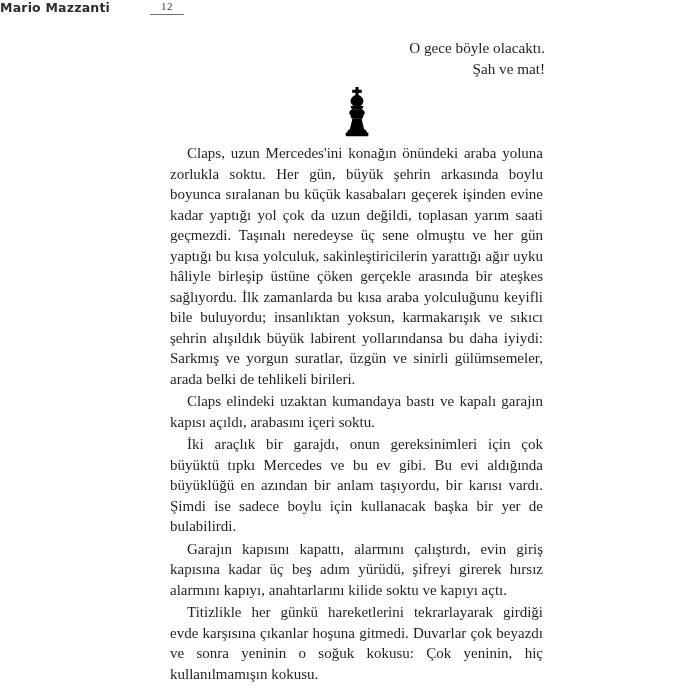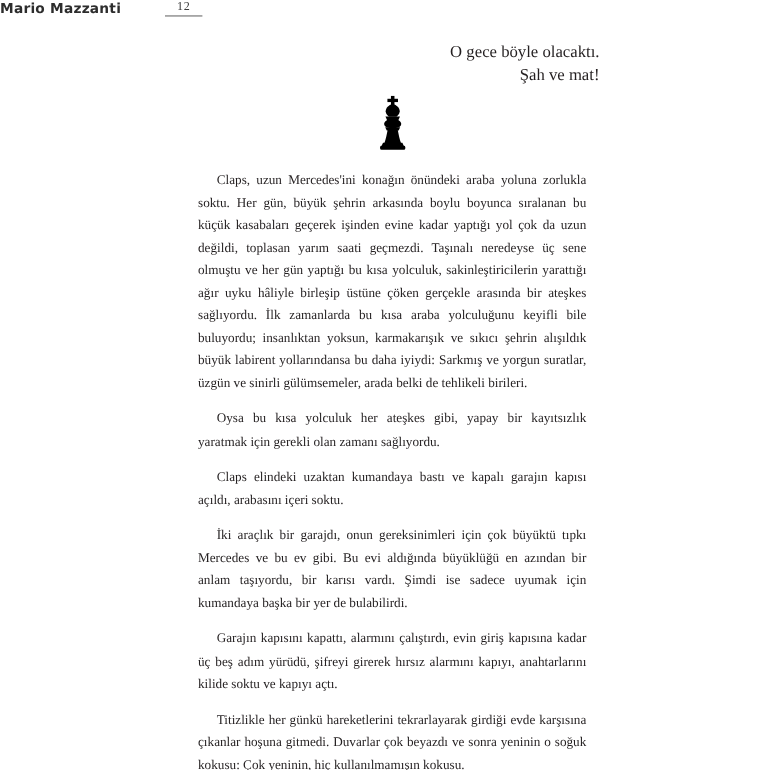--- a/index.html
+++ b/index.html
@@ -58,22 +58,22 @@
 
   
   .textblock {
     position: absolute;
     left: 168px;
     top: 38px;
     width: 377px;
   }
 
   p.para {
-    margin: 12px;
-    font-size: 12px;
+    margin: 2px;
+    font-size: 15px;
     line-height: 20.5px;
     text-align: justify;
     text-justify: inter-word;
     text-indent: 17px;
     color: #231f20;
     hyphens: manual;
   }
 
   p.line {
     margin: 0;
@@ -138,25 +138,24 @@
                    C23.2 39.4 22.4 35.2 21.6 31.2 Z"></path>
 
           <path d="M8.2 42.8 L25.8 42.8 L27.2 46.0 L6.8 46.0 Z"></path>
           <rect x="5.6" y="45.6" width="22.8" height="3.6" rx="1.2"></rect>
         </g>
       </svg>
     </div>
 
     <p class="para">Claps, uzun Mercedes'ini konağın önündeki araba yoluna zorlukla soktu. Her gün, büyük şehrin arkasında boylu boyunca sıralanan bu küçük kasabaları geçerek işinden evine kadar yaptığı yol çok da uzun değildi, toplasan yarım saati geçmezdi. Taşınalı neredeyse üç sene olmuştu ve her gün yaptığı bu kısa yolculuk, sakinleştiricilerin yarattığı ağır uyku hâliyle birleşip üstüne çöken gerçekle arasında bir ateşkes sağlıyordu. İlk zamanlarda bu kısa araba yolculuğunu keyifli bile buluyordu; insanlıktan yoksun, karmakarışık ve sıkıcı şehrin alışıldık büyük labirent yollarındansa bu daha iyiydi: Sarkmış ve yorgun suratlar, üzgün ve sinirli gülümsemeler, arada belki de tehlikeli birileri.</p>
 
-    <p class="para">Oysa bu kısa yolculuk her ateşkes gibi, yapay bir kayıtsızlık yaratmak için gerekli olan zamanı sağlıyordu.</p>
 
     <p class="para">Claps elindeki uzaktan kumandaya bastı ve kapalı garajın kapısı açıldı, arabasını içeri soktu.</p>
 
-    <p class="para">İki araçlık bir garajdı, onun gereksinimleri için çok büyüktü tıpkı Mercedes ve bu ev gibi. Bu evi aldığında büyüklüğü en azından bir anlam taşıyordu, bir karısı vardı. Şimdi ise sadece uyumak için kumandaya başka bir yer de bulabilirdi.</p>
+    <p class="para">İki araçlık bir garajdı, onun gereksinimleri için çok büyüktü tıpkı Mercedes ve bu ev gibi. Bu evi aldığında büyüklüğü en azından bir anlam taşıyordu, bir karısı vardı. Şimdi ise sadece boylu için kullanacak başka bir yer de bulabilirdi.</p>
 
     <p class="para">Garajın kapısını kapattı, alarmını çalıştırdı, evin giriş kapısına kadar üç beş adım yürüdü, şifreyi girerek hırsız alarmını kapıyı, anahtarlarını kilide soktu ve kapıyı açtı.</p>
 
     <p class="para">Titizlikle her günkü hareketlerini tekrarlayarak girdiği evde karşısına çıkanlar hoşuna gitmedi. Duvarlar çok beyazdı ve sonra yeninin o soğuk kokusu: Çok yeninin, hiç kullanılmamışın kokusu.</p>
 
   </div>
 
 </div>
 
 </body></html>

